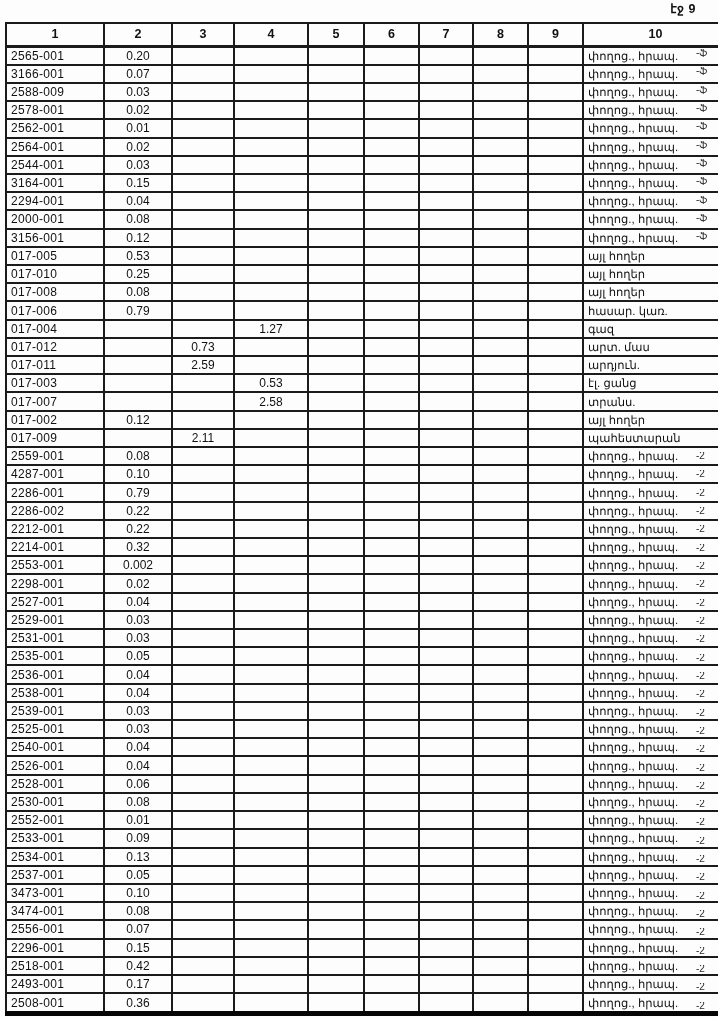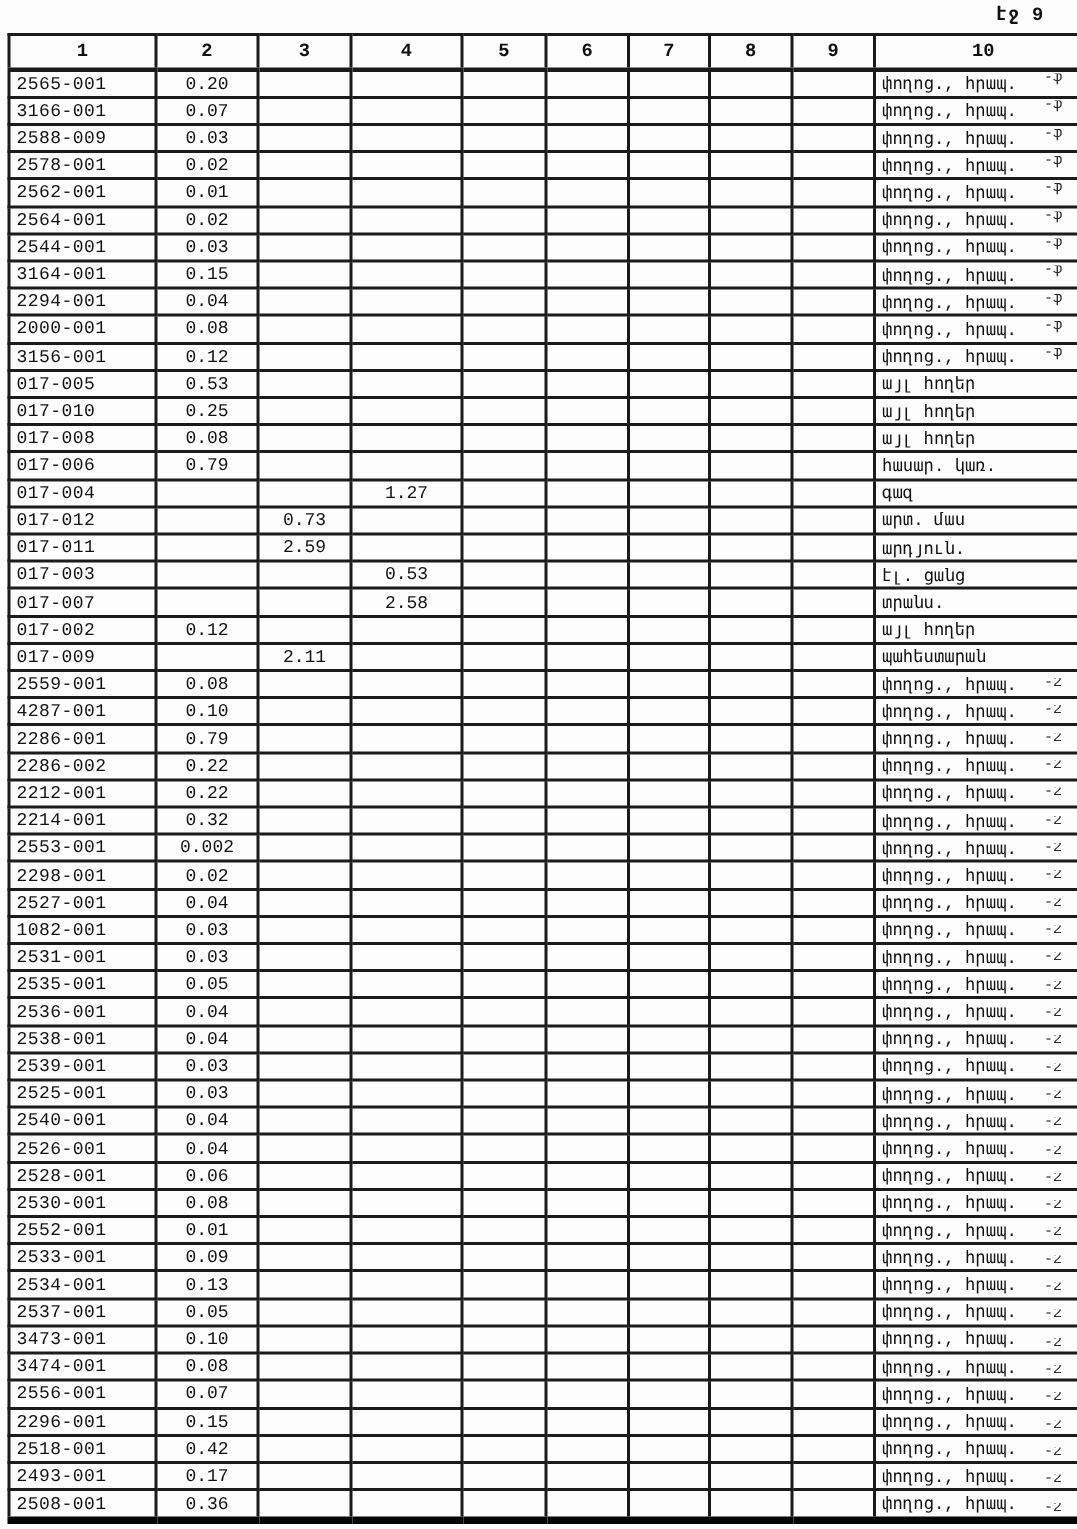--- a/index.html
+++ b/index.html
@@ -1,21 +1,21 @@
 <!DOCTYPE html>
 <html><head>
 <meta charset="utf-8">
 <style>
   html, body { margin: 0; padding: 0; background: #ffffff; }
   .page {
     position: relative;
     width: 718px;
     height: 1019px;
     background: #fdfdfd;
-    font-family: Liberation Mono, monospace;
+    font-family: Liberation Sans, sans-serif;
     color: #111;
     overflow: hidden;
   }
   .page-label {
     position: absolute;
     top: 1px;
     right: 22px;
     font-size: 12.5px;
     font-weight: bold;
     letter-spacing: 0.5px;
@@ -447,21 +447,21 @@
           <td class="num"></td>
           <td class="num"></td>
           <td class="num"></td>
           <td class="num"></td>
           <td class="num"></td>
           <td class="num"></td>
           <td class="num"></td>
           <td class="land">փողոց., հրապ.</td>
         </tr>
         <tr>
-          <td class="code">1082-001</td>
+          <td class="code">2529-001</td>
           <td class="num">0.03</td>
           <td class="num"></td>
           <td class="num"></td>
           <td class="num"></td>
           <td class="num"></td>
           <td class="num"></td>
           <td class="num"></td>
           <td class="num"></td>
           <td class="land">փողոց., հրապ.</td>
         </tr>

